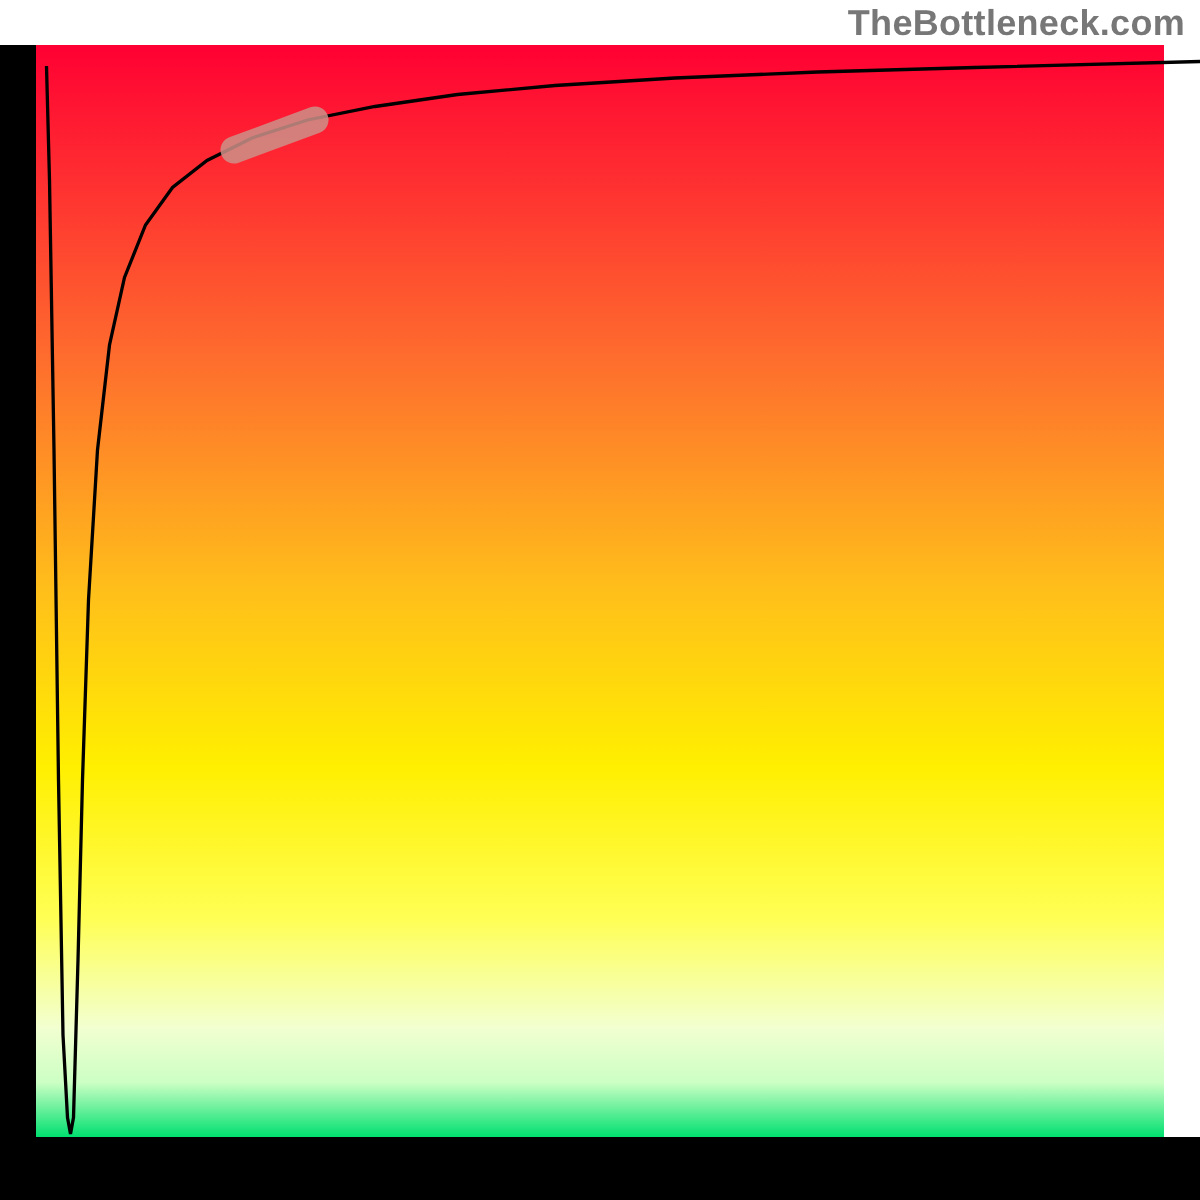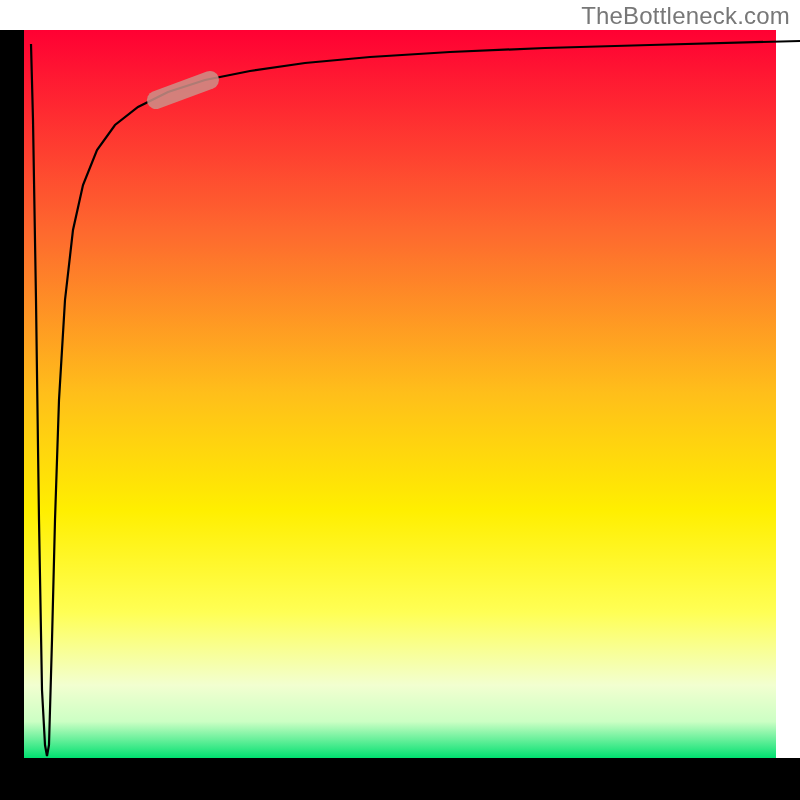--- a/index.html
+++ b/index.html
@@ -15,21 +15,21 @@
     position: relative;
     width: 800px;
     height: 800px;
   }
   .watermark {
     position: absolute;
     top: 2px;
     right: 10px;
     font-size: 24px;
     color: #777777;
-    font-weight: 400;
+    font-weight: 700;
     letter-spacing: 0.2px;
     z-index: 5;
   }
   svg.plot {
     position: absolute;
     left: 0;
     top: 0;
     width: 800px;
     height: 800px;
     display: block;

